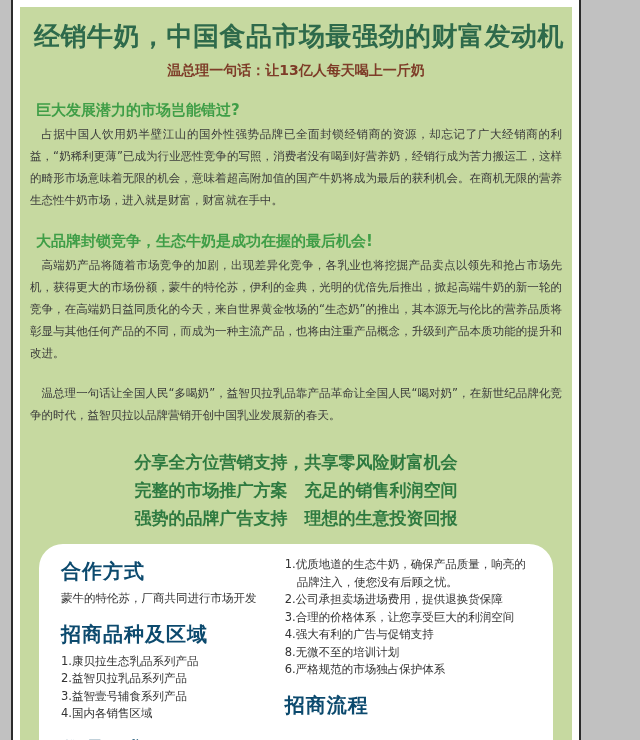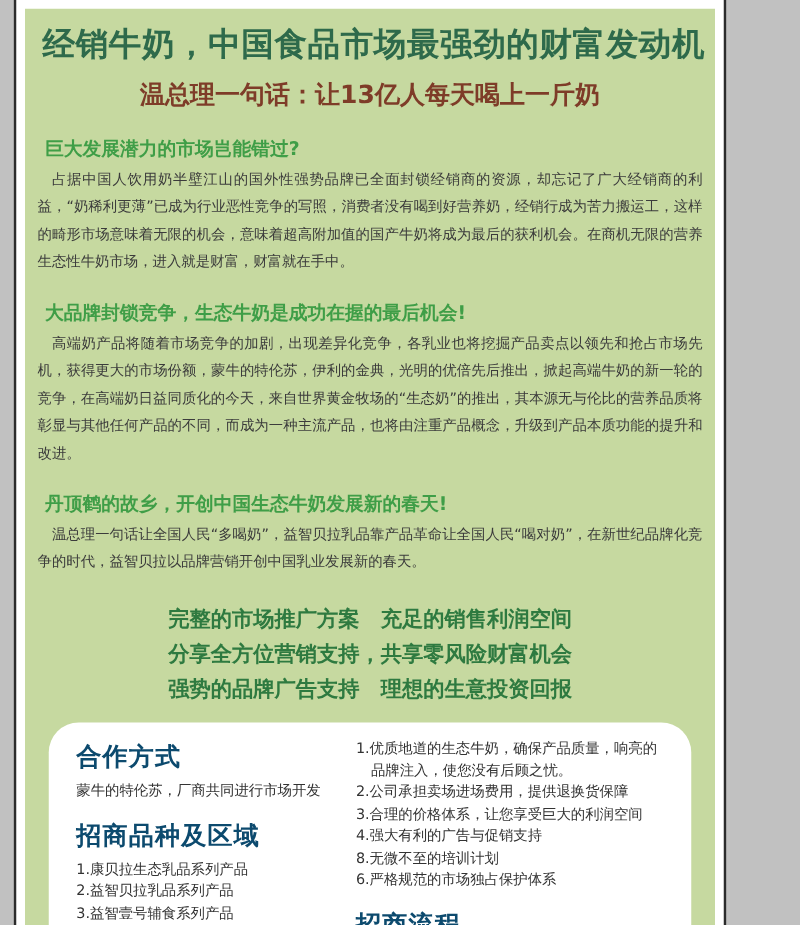--- a/index.html
+++ b/index.html
@@ -27,21 +27,21 @@
   .title {
     margin:0 2px 0 8px;
     font-size:26px; line-height:33px;
     font-weight:bold; color:#2e6a4b;
     letter-spacing:0.5px;
     white-space:nowrap;
   }
   .subtitle {
     margin-top:9px;
     text-align:center;
-    font-size:20px; font-weight:bold;
+    font-size:14px; font-weight:bold;
     color:#7e3c28;
   }
   .sec { margin-top:18px; }
   .sec .sec-head {
     margin:21px 0 3px 10px;
     font-size:15px; font-weight:bold;
     color:#3f9e47;
   }
   .sec .sec-body {
     margin:0 4px;
@@ -95,27 +95,26 @@
       <div class="sec-head">巨大发展潜力的市场岂能错过?</div>
       <div class="sec-body">占据中国人饮用奶半壁江山的国外性强势品牌已全面封锁经销商的资源，却忘记了广大经销商的利益，“奶稀利更薄”已成为行业恶性竞争的写照，消费者没有喝到好营养奶，经销行成为苦力搬运工，这样的畸形市场意味着无限的机会，意味着超高附加值的国产牛奶将成为最后的获利机会。在商机无限的营养生态性牛奶市场，进入就是财富，财富就在手中。</div>
     </div>
 
     <div class="sec">
       <div class="sec-head">大品牌封锁竞争，生态牛奶是成功在握的最后机会!</div>
       <div class="sec-body">高端奶产品将随着市场竞争的加剧，出现差异化竞争，各乳业也将挖掘产品卖点以领先和抢占市场先机，获得更大的市场份额，蒙牛的特伦苏，伊利的金典，光明的优倍先后推出，掀起高端牛奶的新一轮的竞争，在高端奶日益同质化的今天，来自世界黄金牧场的“生态奶”的推出，其本源无与伦比的营养品质将彰显与其他任何产品的不同，而成为一种主流产品，也将由注重产品概念，升级到产品本质功能的提升和改进。</div>
     </div>
 
     <div class="sec">
-      <div class="sec-head">丹顶鹤的故乡，开创中国生态牛奶发展新的春天!</div>
       <div class="sec-body">温总理一句话让全国人民“多喝奶”，益智贝拉乳品靠产品革命让全国人民“喝对奶”，在新世纪品牌化竞争的时代，益智贝拉以品牌营销开创中国乳业发展新的春天。</div>
     </div>
 
     <div class="slogans">
+      <div>分享全方位营销支持，共享零风险财富机会</div>
       <div>完整的市场推广方案　充足的销售利润空间</div>
-      <div>分享全方位营销支持，共享零风险财富机会</div>
       <div>强势的品牌广告支持　理想的生意投资回报</div>
     </div>
 
     <div class="card">
 
       <div class="col col-left">
         <div class="group">
           <div class="card-head">合作方式</div>
           <div class="item">蒙牛的特伦苏，厂商共同进行市场开发</div>
         </div>

